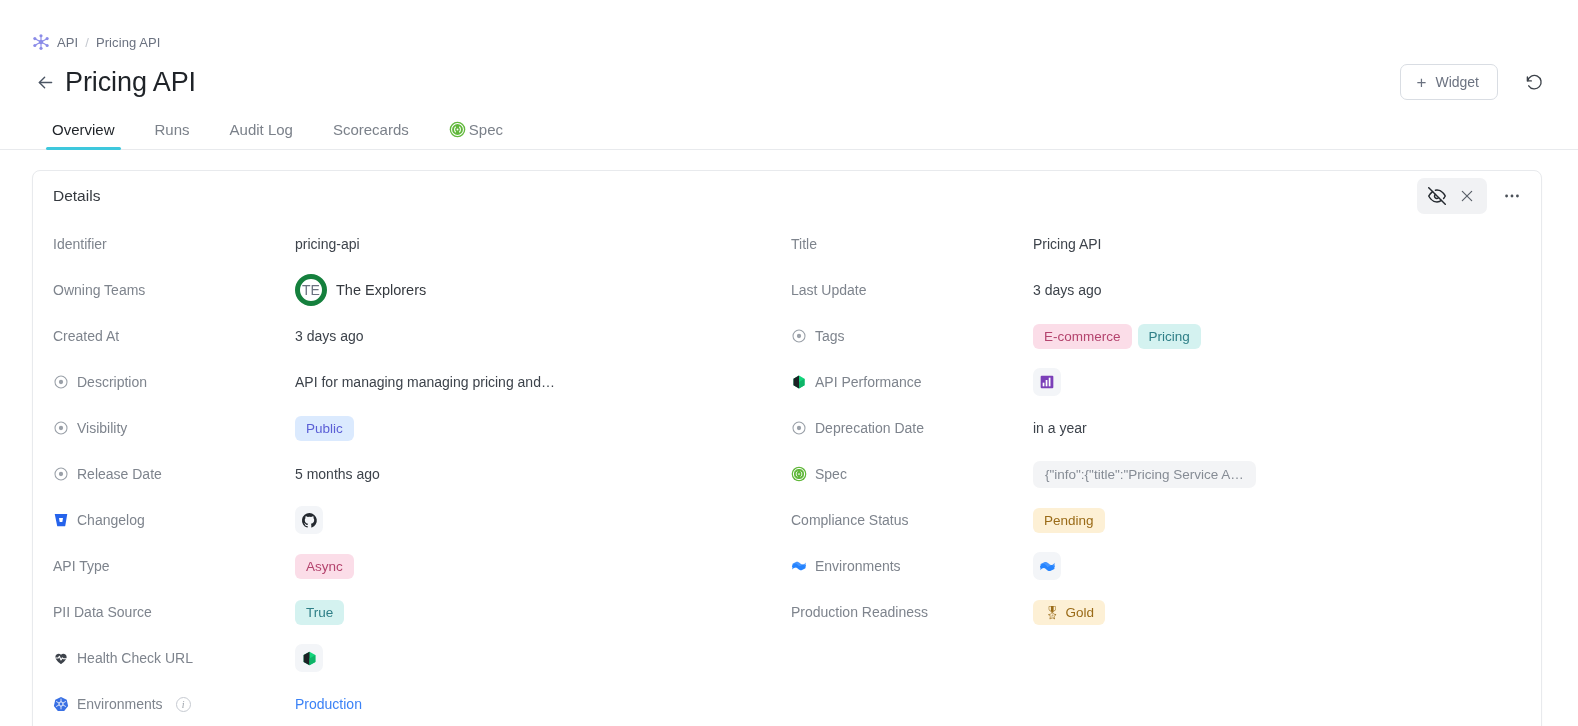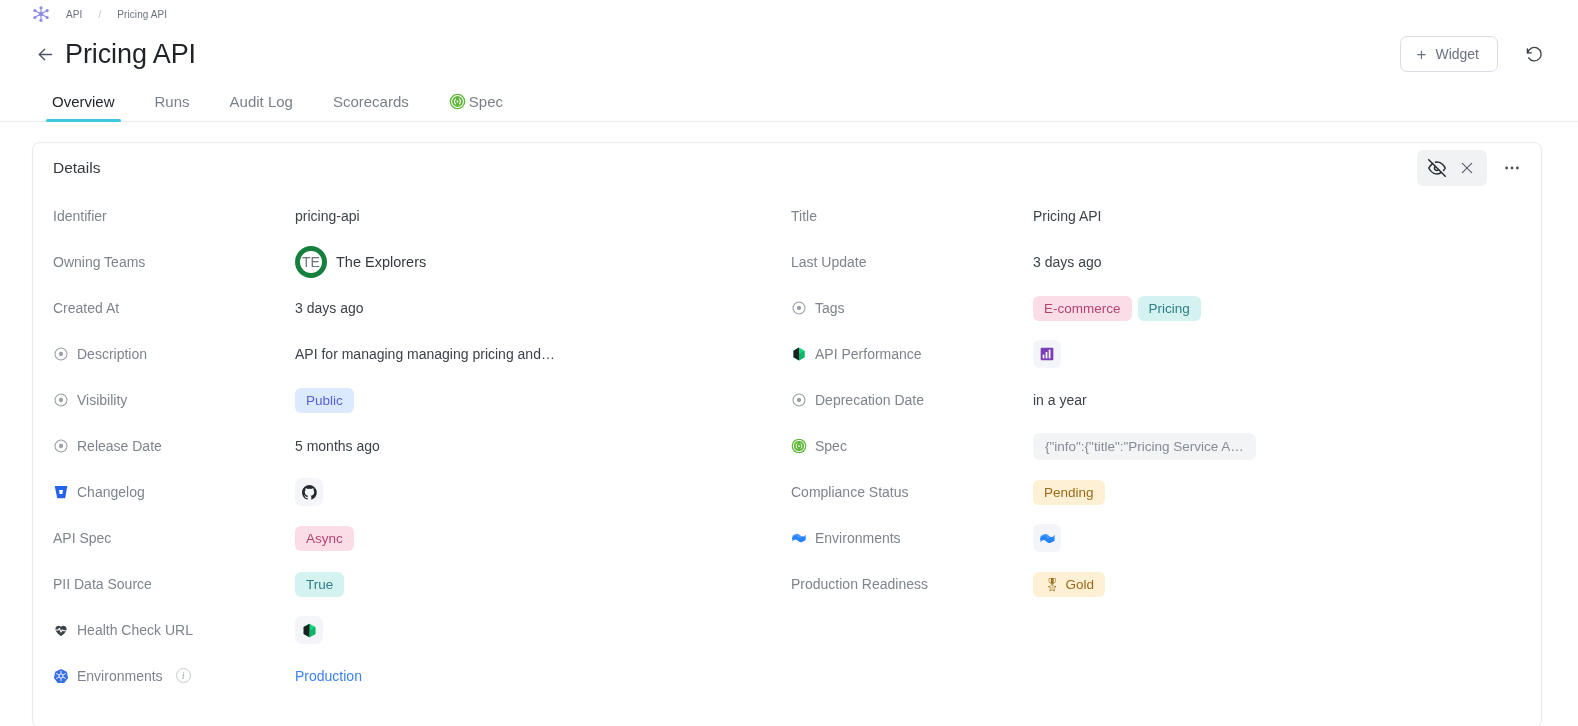--- a/index.html
+++ b/index.html
@@ -9,25 +9,26 @@
     background: #ffffff;
     font-family: "Liberation Sans", sans-serif;
     color: #2b2b2b;
     overflow: hidden;
   }
 
   
   .breadcrumb {
     display: flex;
     align-items: center;
-    gap: 16px;
+    gap: 7px;
     padding: 4px 0 0 32px;
     height: 24px;
-    font-size: 10px;
+    font-size: 13px;
     color: #6b7280;
+    margin-top: 28px;
   }
   .breadcrumb .crumb { color: #6b7280; letter-spacing: .1px; }
   .breadcrumb .sep { color: #c4c8cf; }
   .bc-icon { width: 18px; height: 18px; display: block; }
 
   
   .title-row {
     display: flex;
     align-items: center;
     padding: 0 28px 0 32px;
@@ -152,21 +153,21 @@
   }
   .col { display: flex; flex-direction: column; }
   .row {
     display: flex;
     align-items: center;
     height: 46px;
     padding-left: 20px;
   }
   .lbl {
     display: flex;
-    align-items: flex-start;
+    align-items: flex-end;
     gap: 8px;
     width: 242px;
     flex: none;
     font-size: 14px;
     color: #7e848d;
     white-space: nowrap;
   }
   .lbl .mini { width: 16px; height: 16px; flex: none; display:block; }
   .val {
     font-size: 14px;
@@ -420,21 +421,21 @@
           <span class="tile">
             <svg width="17" height="17" viewBox="0 0 24 24" fill="#24292f">
               <path d="M12 1.5A10.5 10.5 0 0 0 8.68 22c.52.1.71-.23.71-.5v-1.9c-2.9.63-3.52-1.4-3.52-1.4-.47-1.2-1.16-1.53-1.16-1.53-.95-.65.07-.64.07-.64 1.05.08 1.6 1.08 1.6 1.08.94 1.6 2.46 1.14 3.06.87.1-.68.37-1.14.67-1.4-2.32-.27-4.76-1.16-4.76-5.15 0-1.14.4-2.07 1.07-2.8-.11-.27-.46-1.33.1-2.77 0 0 .87-.28 2.86 1.07a9.8 9.8 0 0 1 5.2 0c1.99-1.35 2.86-1.07 2.86-1.07.56 1.44.21 2.5.1 2.77.67.73 1.07 1.66 1.07 2.8 0 4-2.45 4.87-4.78 5.13.38.33.71.97.71 1.96v2.9c0 .28.19.61.72.5A10.5 10.5 0 0 0 12 1.5z"></path>
             </svg>
           </span>
         </div>
       </div>
 
       <div class="row">
         <div class="lbl">
-          <span>API Spec</span>
+          <span>API Type</span>
         </div>
         <div class="val">
           <span class="chip pink">Async</span>
         </div>
       </div>
 
       <div class="row">
         <div class="lbl">
           <span>PII Data Source</span>
         </div>

